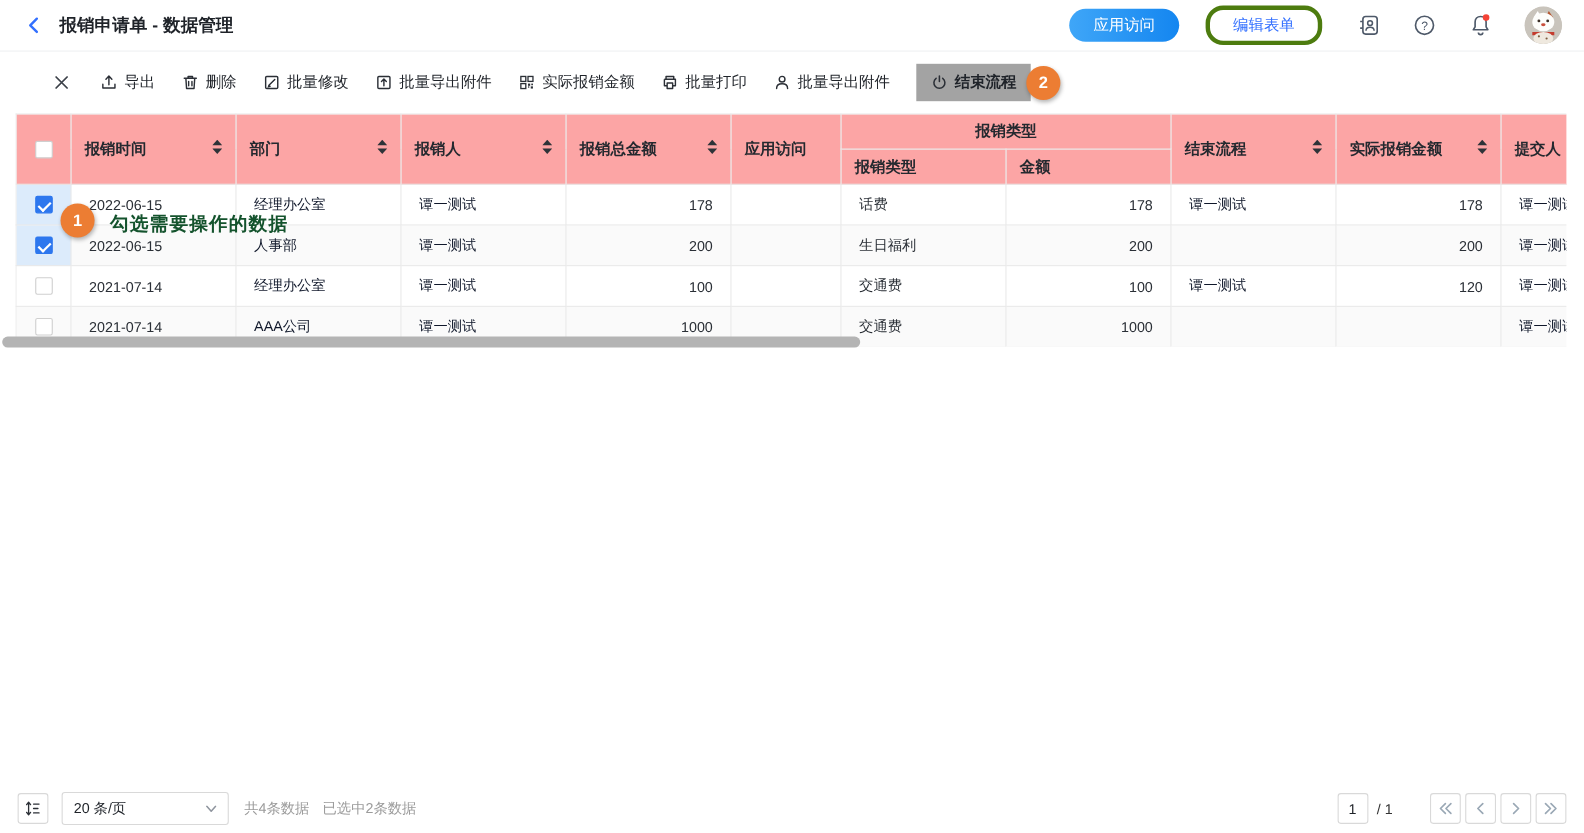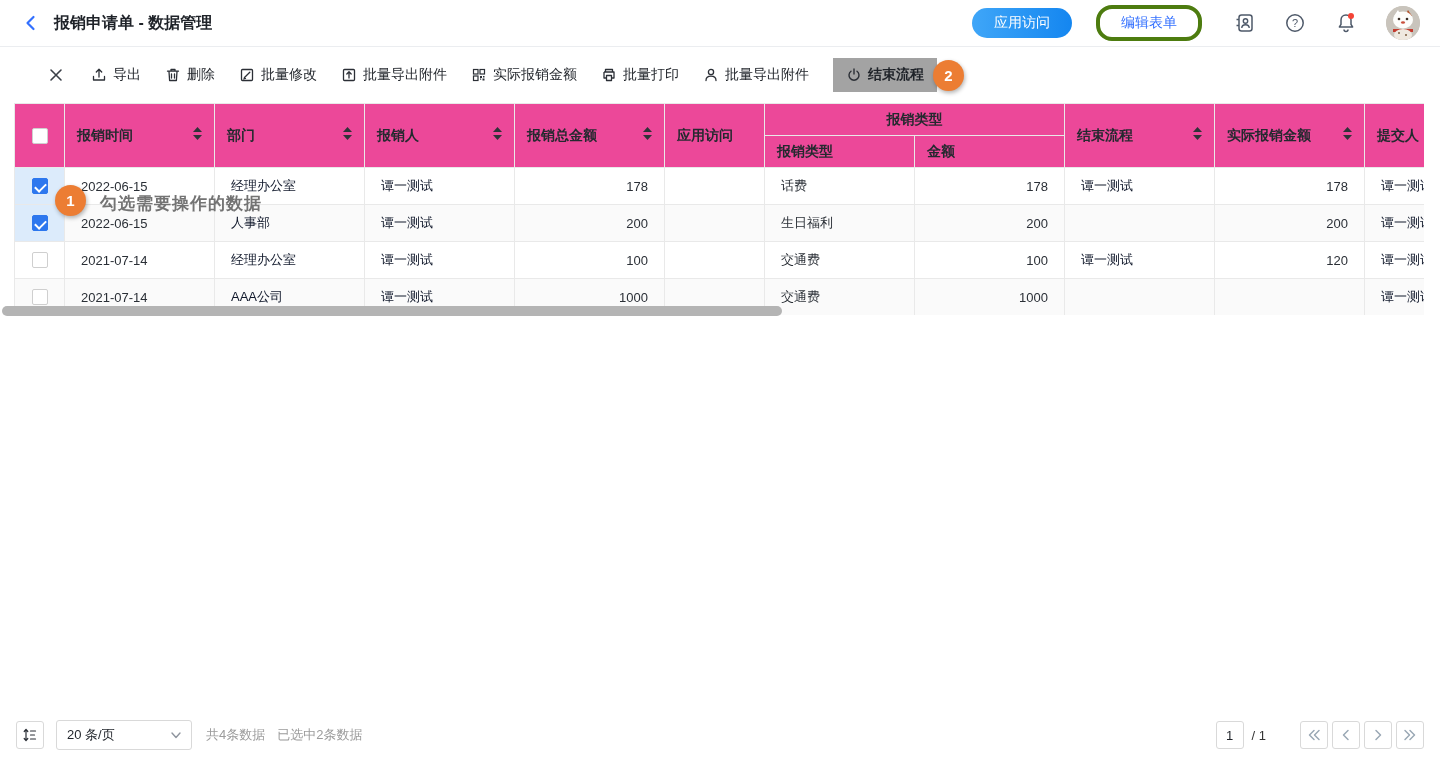--- a/index.html
+++ b/index.html
@@ -25,48 +25,48 @@
   .tb-item { display:flex; align-items:center; gap:6px; font-size:14px; color:#1f2329; cursor:pointer; margin-right:24px; white-space:nowrap; }
   .tb-item.hl { background:#a3a3a3; padding:8px 13px; margin-right:0;font-weight:bold; }
   .badge { width:31px; height:31px; border-radius:50%; background:#ec7d33; color:#fff; font-size:15px; font-weight:700;
     display:flex; align-items:center; justify-content:center; box-shadow:1px 2px 4px rgba(0,0,0,.3); }
   .badge2 { margin-left:-4px; position:relative; z-index:2; }
 
   
   .table-area { position:absolute; top:103px; left:14px; width:1410px; height:212px; overflow:hidden; }
   table { border-collapse:collapse; table-layout:fixed; width:1500px; font-size:13px; }
   th, td { border:1px solid #e9e9e9; }
-  thead th { background:#ec4899; font-size:14px; font-weight:700; color:#24292f; text-align:left; padding:0 12px; height:32px; }
+  thead th { background:#fca5a5; font-size:14px; font-weight:700; color:#24292f; text-align:left; padding:0 12px; height:32px; }
   th.group { text-align:center; }
   .th-flex { display:flex; align-items:flex-start; justify-content:space-between; }
   tbody td { height:37px; padding:0 16px; color:#2a2f36; background:#fff; }
   tr.r-even td { background:#fafafa; }
   td.num { text-align:right; }
   .link { color:#0f172a; cursor:pointer; text-decoration:none; }
   td.cbx, th.cbx { text-align:center; padding:0; }
   td.cbx.sel { background:#dcebfb; }
   .checkbox { display:inline-block; width:16px; height:16px; border:1px solid #cfcfcf; border-radius:2px; background:#fff; vertical-align:middle; cursor:pointer; position:relative; }
   .checkbox.on { background:#2d77ee; border-color:#2d77ee; }
   .checkbox.on::after { content:""; position:absolute; left:4.5px; top:1.5px; width:5px; height:9px;
     border:solid #fff; border-width:0 2px 2px 0; transform:rotate(45deg); }
   .thumb { width:30px; height:30px; border-radius:2px;
     background:linear-gradient(180deg,#f4f5f7 0%,#e9ebee 35%,#f1f2f4 60%,#e6e8eb 100%); box-shadow:0 0 0 1px #ececec inset; }
   .redact-sm { width:116px; height:14px; background:#0c1c4d; }
   .redact-lg { width:137px; height:33px; background:#0c2157; margin-left:-7px; }
   .hscroll { position:absolute; top:306px; left:2px; width:780px; height:10px; background:#b4b4b4; border-radius:6px; cursor:pointer; }
 
   
   .badge1 { position:absolute; left:55px; top:185px; z-index:5; }
-  .ann-text { position:absolute; left:100px; top:192px; z-index:5; color:#737373; font-weight:700; font-size:17px;
+  .ann-text { position:absolute; left:100px; top:192px; z-index:5; color:#14532d; font-weight:700; font-size:17px;
     font-family:Liberation Mono, monospace; letter-spacing:1px; }
 
   
   .footer { position:absolute; left:0; right:0; bottom:0; height:44px; display:flex; align-items:center; padding:0 16px; background:#fff; }
   .sq-btn { width:28px; height:28px; border:1px solid #d9d9d9; border-radius:3px; background:#fff; display:flex; align-items:center; justify-content:center; cursor:pointer; }
-  .pagesize { width:136px; height:30px; border:1px solid #d9d9d9; border-radius:3px; margin-left:12px; display:flex;
+  .pagesize { width:152px; height:30px; border:1px solid #d9d9d9; border-radius:3px; margin-left:12px; display:flex;
     align-items:center; justify-content:space-between; padding:0 10px; font-size:13px; color:#1f2329; cursor:pointer; background:#fff; }
   .counts { margin-left:14px; color:#9b9b9b; font-size:13px; display:flex; gap:12px; }
   .f-spacer { flex:1; }
   .page-box { width:28px; height:28px; border:1px solid #d9d9d9; border-radius:3px; display:flex; align-items:center; justify-content:center; font-size:13px; color:#1f2329; background:#fff; }
   .of-pages { margin:0 10px 0 8px; font-size:13px; color:#333; }
   .nav-btn { margin-left:4px; }
 </style>
 </head>
 <body>
 

